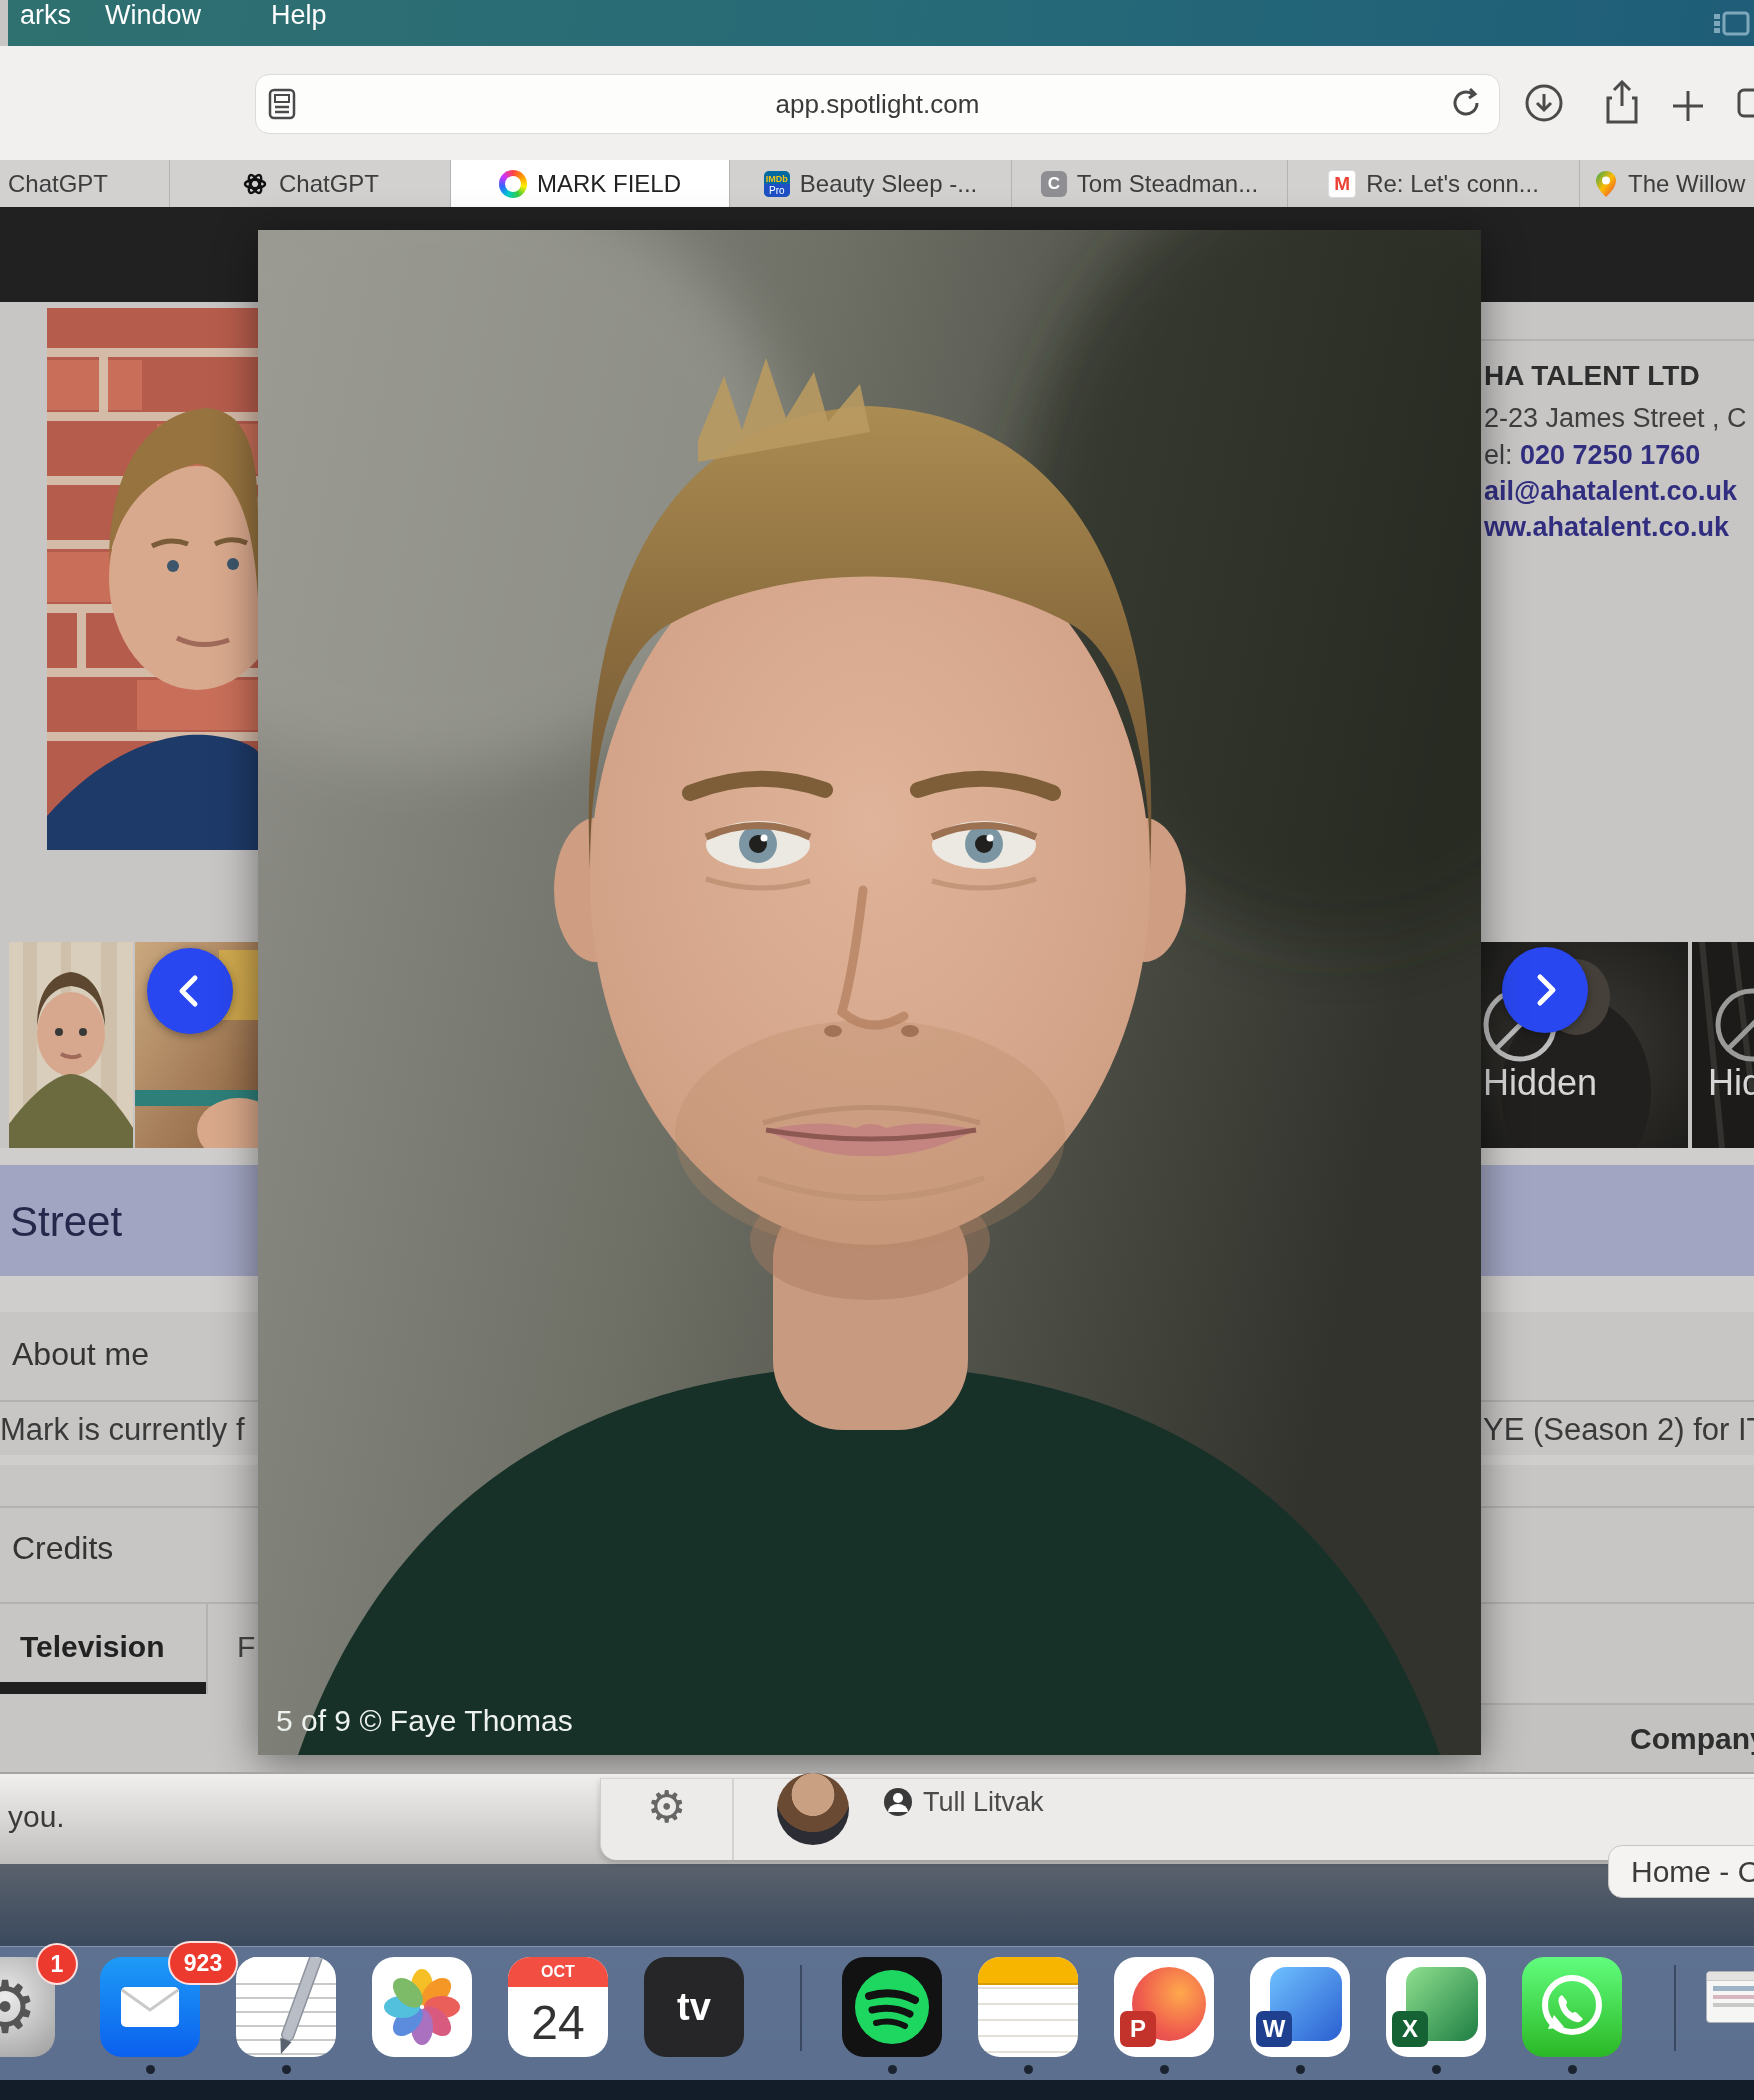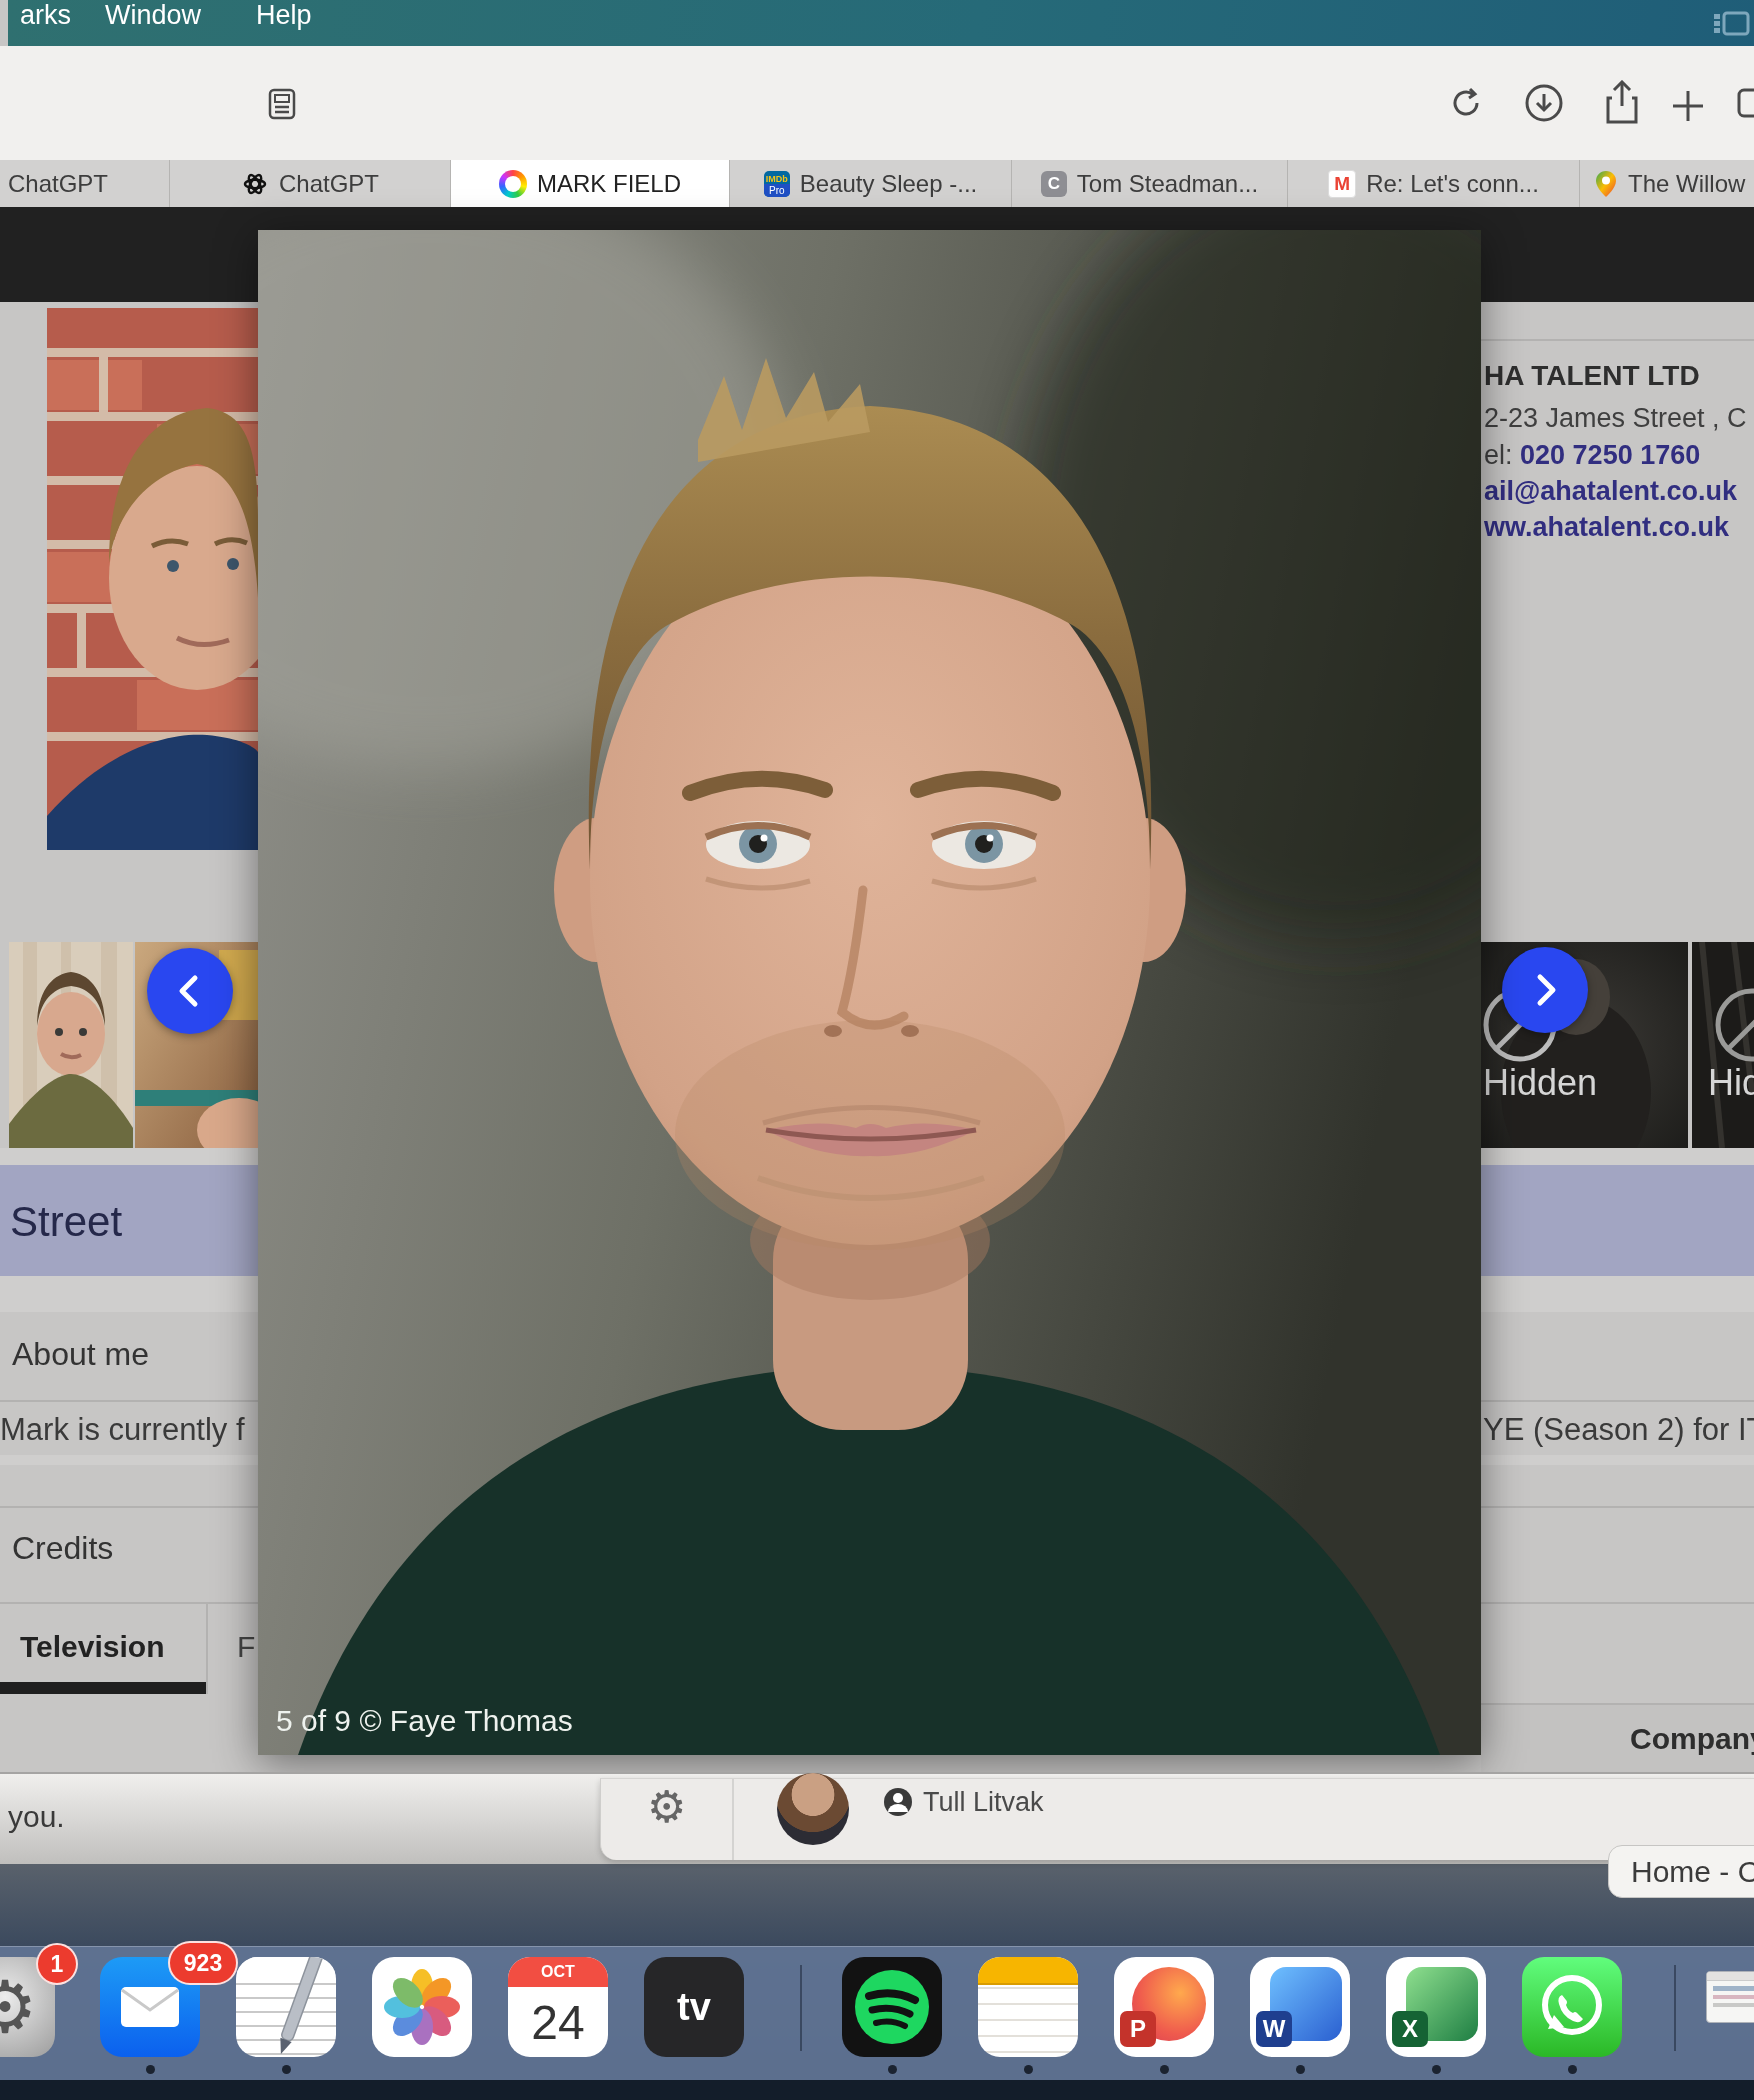--- a/index.html
+++ b/index.html
@@ -47,34 +47,37 @@
   .bodytxt{font-size:31px;color:#3a3a3a;white-space:nowrap;}
 </style>
 </head>
 <body>
 
 <div id="screen">
 
   <div class="abs menubar">
     <span class="menu-item" style="margin-left:2px">arks</span>
     <span class="menu-item" style="margin-left:30px">Window</span>
-    <span class="menu-item" style="margin-left:51px">Help</span>
+    <span class="menu-item" style="margin-left:66px">Help</span>
   </div>
   <svg class="abs" style="left:1708px;top:8px" width="44" height="32">
     <g fill="none" stroke="#7ea7bc" stroke-width="3">
       <rect x="16" y="5" width="24" height="21" rx="3"></rect>
     </g>
     <g fill="#7ea7bc">
         <rect x="6" y="6" width="6" height="5"></rect>
         <rect x="6" y="13" width="6" height="5"></rect>
         <rect x="6" y="20" width="6" height="5"></rect>
       </g>
   </svg>
 
   <div class="abs toolbar"></div>
+  <div class="abs urlpill">
+    <span class="urltext">app.spotlight.com</span>
+  </div>
   <svg class="abs" style="left:268px;top:88px" width="30" height="32">
     <rect x="2" y="2" width="24" height="28" rx="4" fill="none" stroke="#4a4a4a" stroke-width="2.5"></rect>
     <rect x="7" y="7" width="14" height="7" fill="none" stroke="#4a4a4a" stroke-width="2"></rect>
     <line x1="7" y1="19" x2="21" y2="19" stroke="#4a4a4a" stroke-width="2.5"></line>
     <line x1="7" y1="24" x2="21" y2="24" stroke="#4a4a4a" stroke-width="2.5"></line>
   </svg>
   <svg class="abs" style="left:1448px;top:85px" width="36" height="36">
     <path d="M29,18 a11,11 0 1 1 -4,-8.5" fill="none" stroke="#4a4a4a" stroke-width="3"></path>
     <polyline points="22,4 27,9 21,13" fill="none" stroke="#4a4a4a" stroke-width="3"></polyline>
   </svg>

